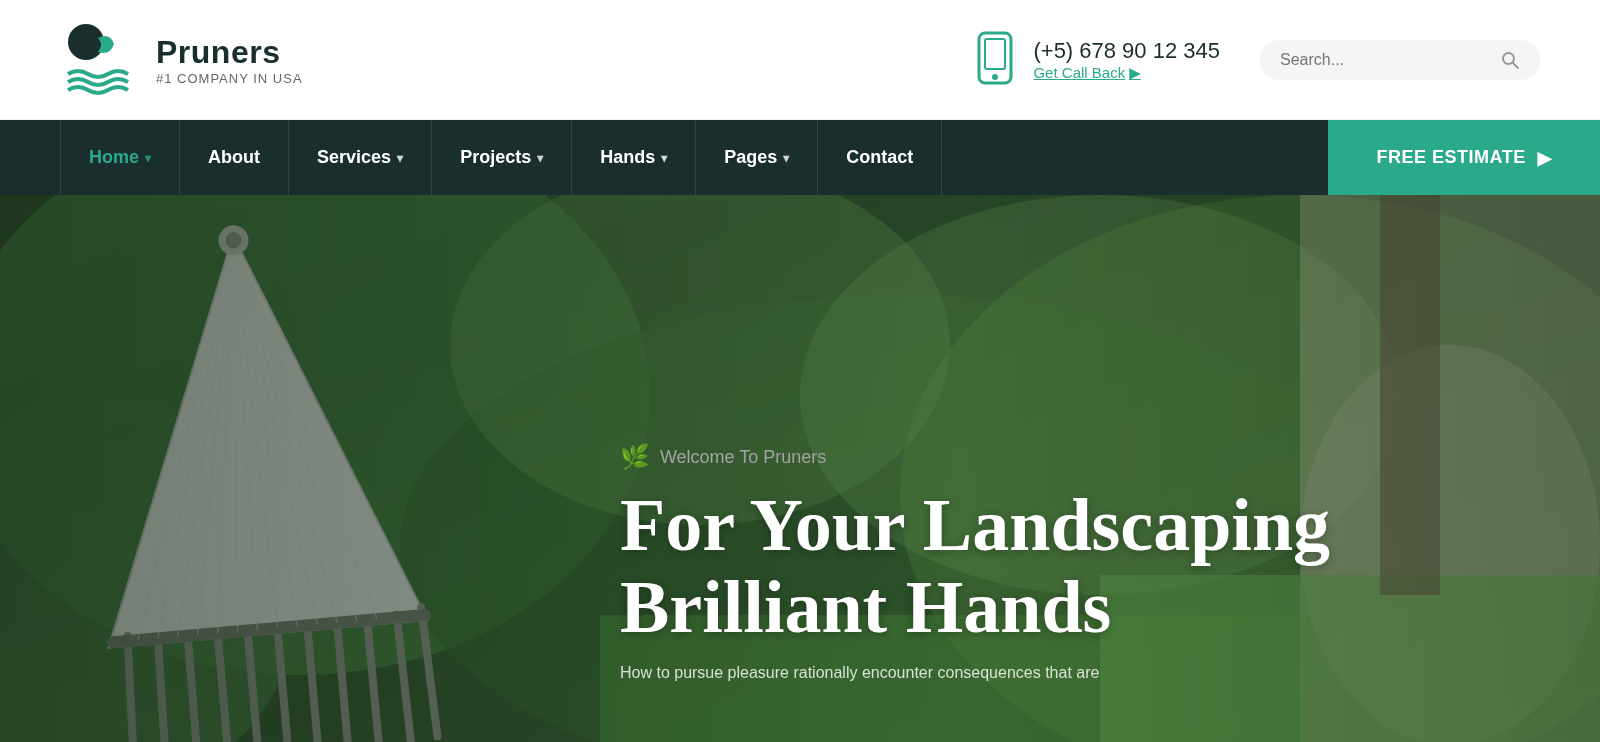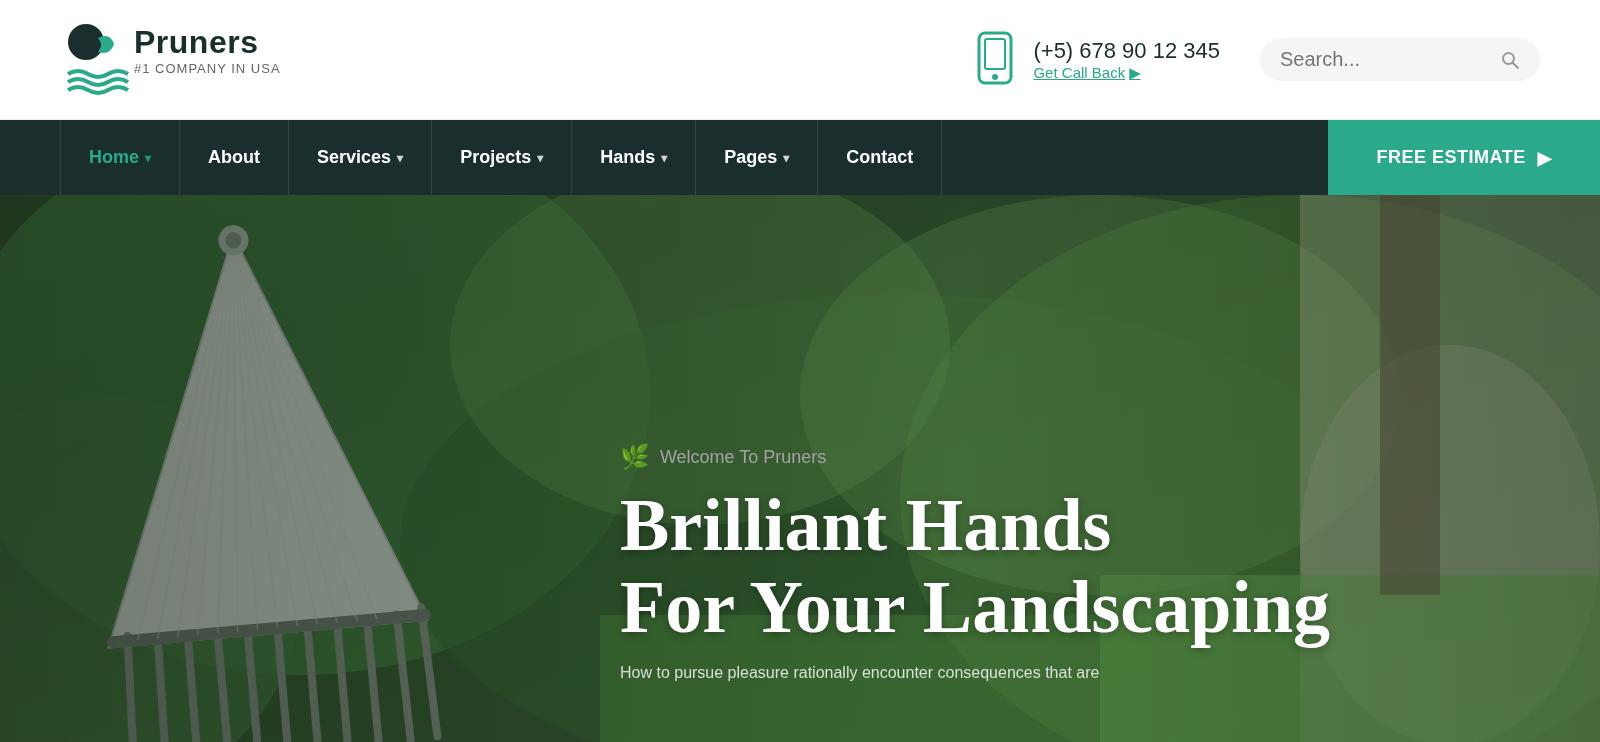--- a/index.html
+++ b/index.html
@@ -10,21 +10,22 @@
       background: #fff;
       display: flex;
       align-items: center;
       justify-content: space-between;
       padding: 18px 60px;
       height: 120px;
       border-bottom: 1px solid #eee;
     }
     .logo-area {
       display: flex;
-      gap: 2px;
+      align-items: center;
+      gap: 24px;
     }
     .logo-icon {
       width: 72px;
       height: 72px;
     }
     .logo-text h1 {
       font-size: 32px;
       font-weight: 800;
       color: #1a2e2e;
       letter-spacing: 0.5px;
@@ -67,21 +68,21 @@
       align-items: center;
       background: #f5f5f5;
       border-radius: 30px;
       padding: 10px 20px;
       gap: 10px;
       width: 280px;
     }
     .search-bar input {
       border: none;
       background: transparent;
-      font-size: 20px;
+      font-size: 16px;
       color: #4c1d95;
       outline: none;
       width: 100%;
     }
     .search-bar .search-btn {
       background: none;
       border: none;
       cursor: pointer;
       color: #999;
       display: flex;
@@ -352,18 +353,18 @@
   </svg>
 
   <div class="hero-bg"></div>
 
   <div class="hero-content">
     <div class="hero-tagline">
       <span class="leaf-icon">🌿</span>
       <span>Welcome To Pruners</span>
     </div>
     <div class="hero-title">
+      <div>For Your Landscaping</div>
       <div>Brilliant Hands</div>
-      <div>For Your Landscaping</div>
     </div>
     <div class="hero-subtitle">How to pursue pleasure rationally encounter consequences that are</div>
   </div>
 </section>
 
 </body></html>

